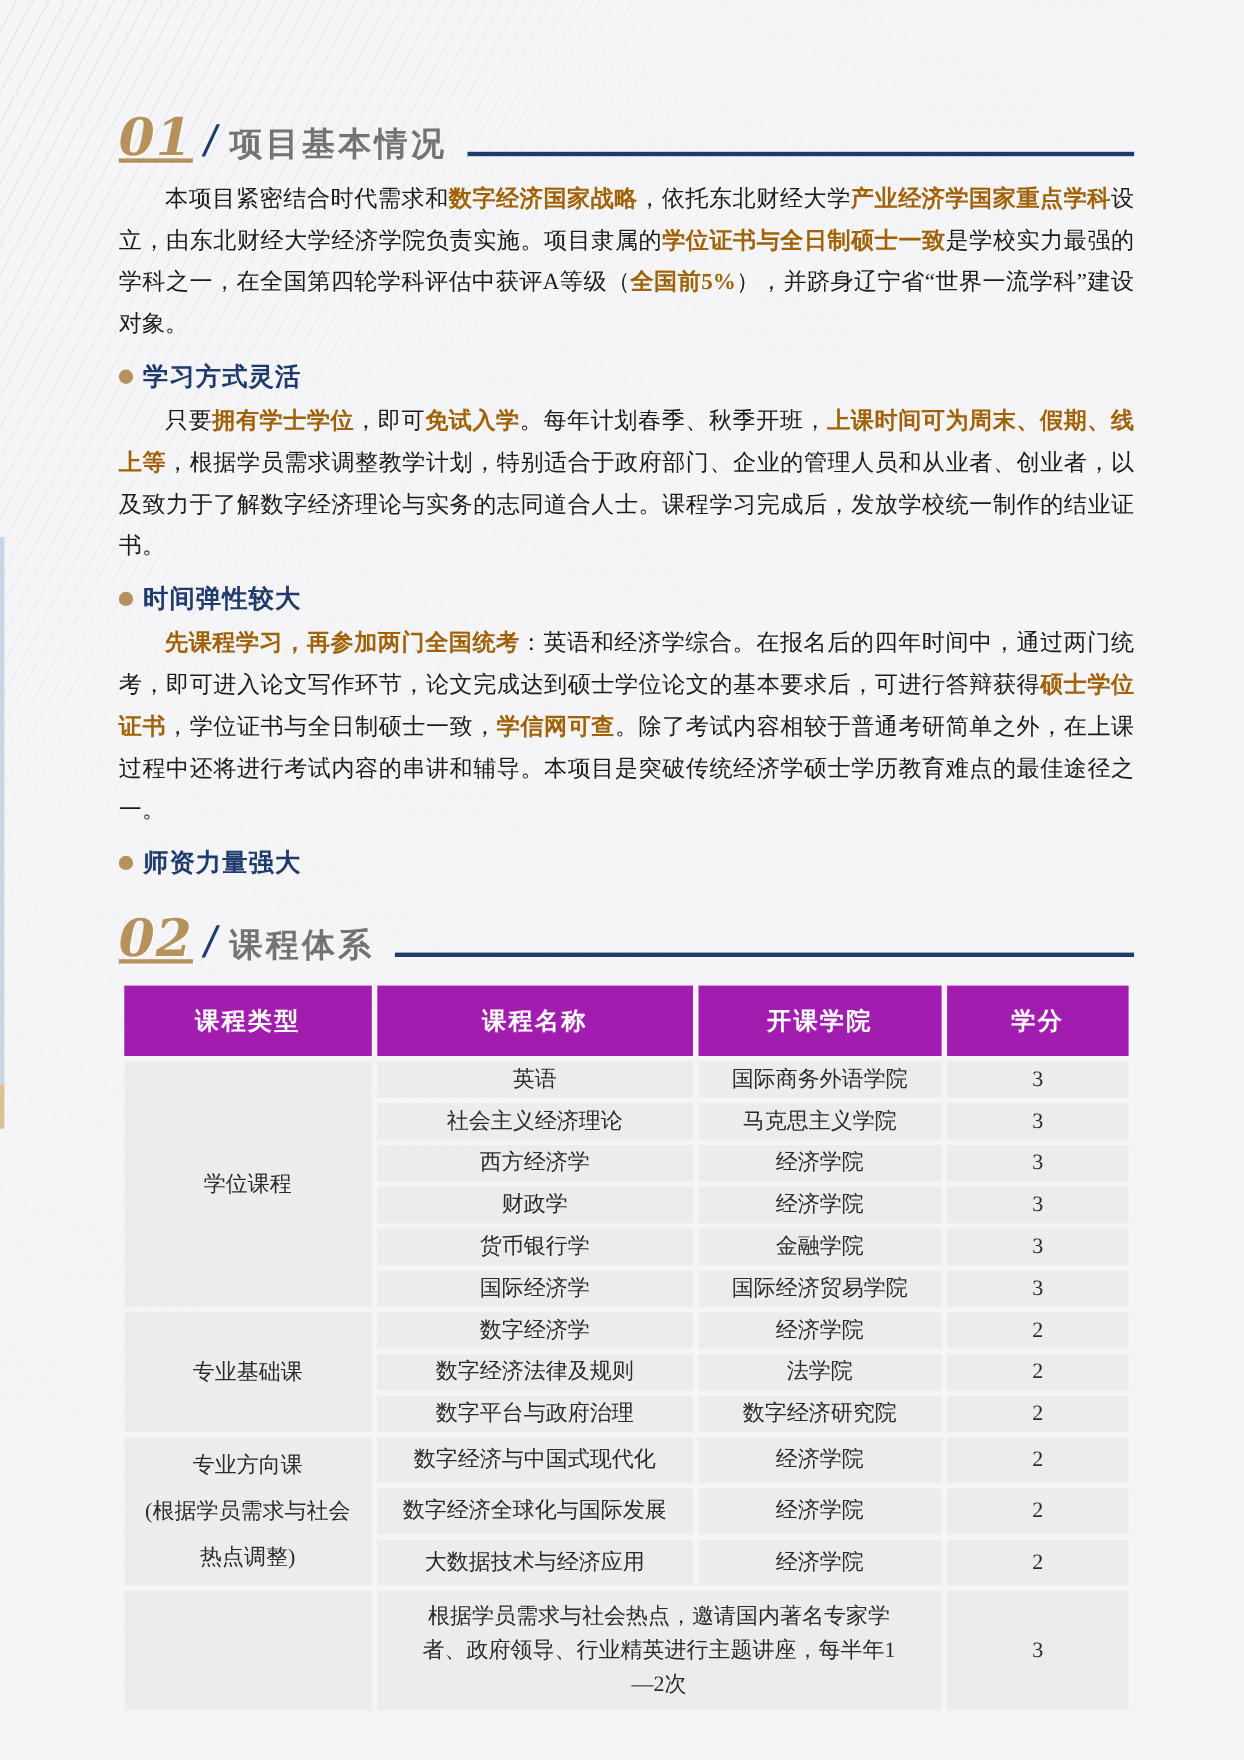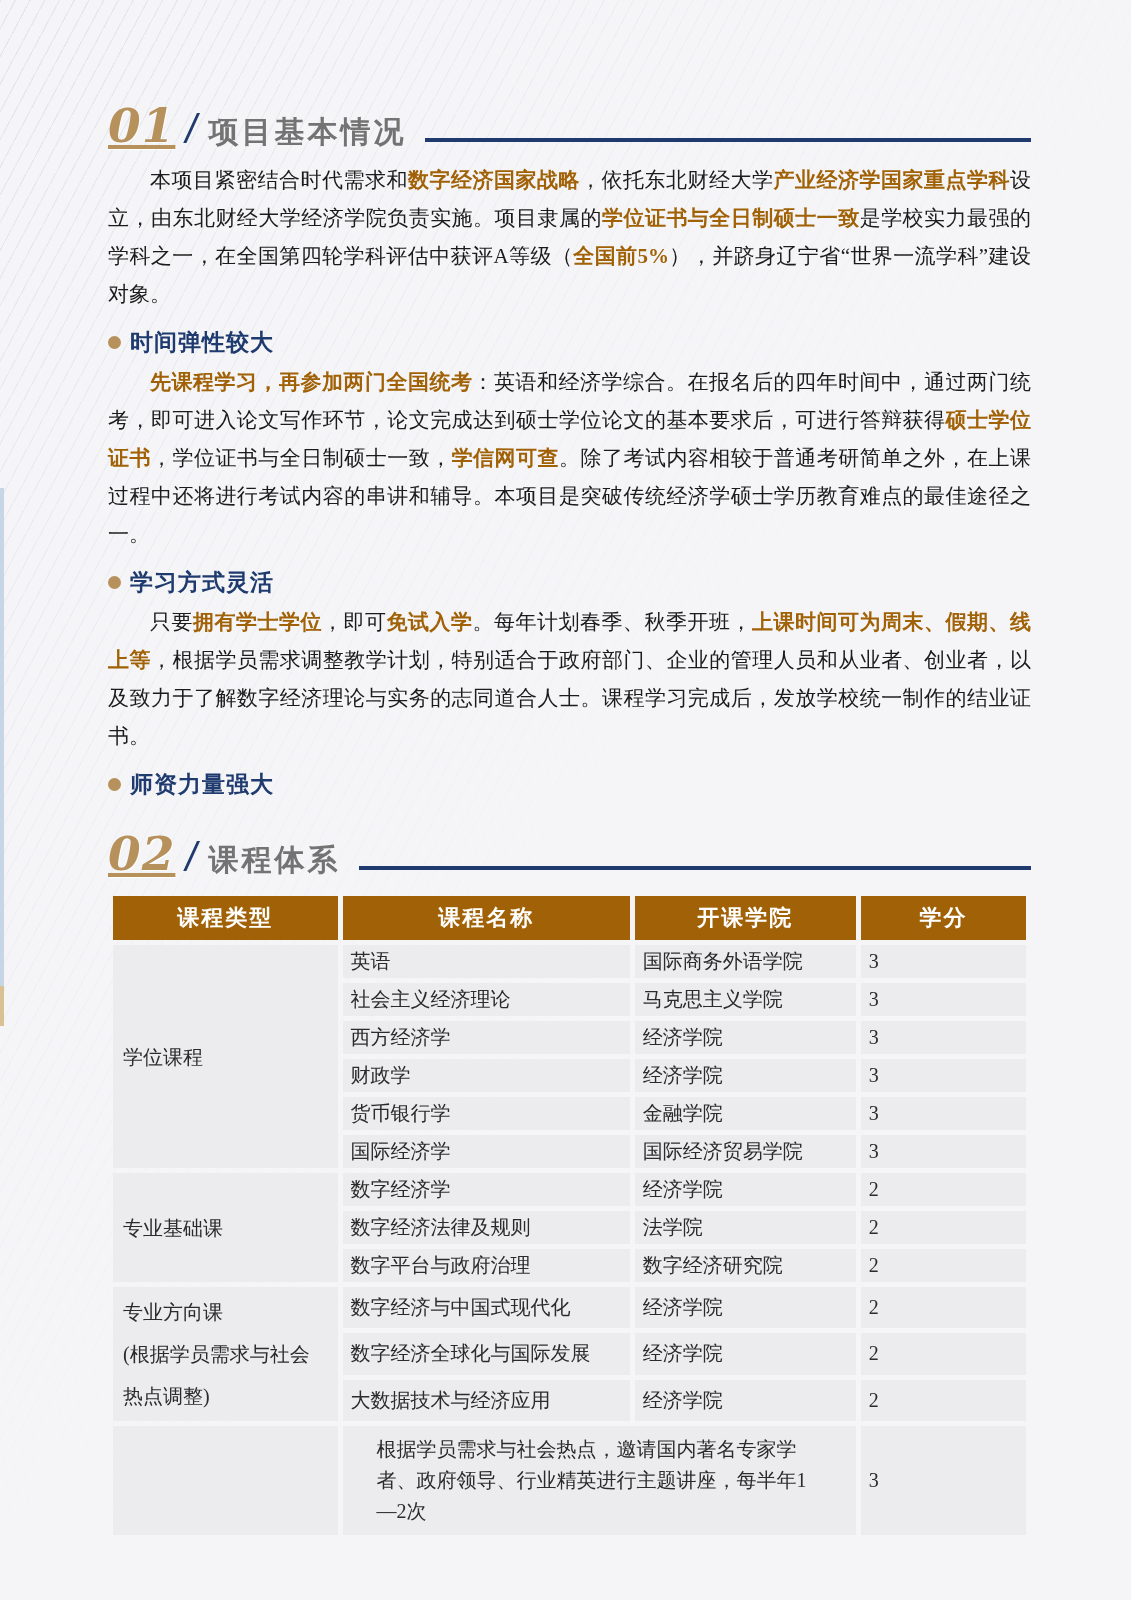--- a/index.html
+++ b/index.html
@@ -75,27 +75,27 @@
   
   .sec2 { margin-top: 30px; }
 
   
   table.course-table {
     width: 100%; table-layout: fixed;
     border-collapse: separate; border-spacing: 5px;
     margin-top: 14px;
   }
   .course-table th {
-    background: #a16207; color: #ffffff;
+    background: #a21caf; color: #ffffff;
     font-family: "Liberation Sans", "DejaVu Sans", sans-serif;
     font-weight: bold; font-size: 22px; letter-spacing: 2px;
-    height: 32px; padding: 6px 4px;
+    height: 32px; padding: 16px 4px;
   }
   .course-table td {
-    background: #ececee; vertical-align: middle;
+    background: #ececee; text-align: center; vertical-align: middle;
     font-size: 20px; color: #2b2b2b;
     height: 31px; padding: 1px 8px;
     line-height: 1.45;
   }
   .course-table td.type-cell { line-height: 2.1; padding: 4px 10px; }
   .course-table td.desc-cell { line-height: 1.55; padding: 8px 34px; }
 </style>
 </head>
 <body>
 
@@ -114,31 +114,31 @@
       <span class="sec-rule"></span>
     </header>
     <div id="bullets">
   <div class="bullet">
     <p class="para"><span>本项目紧密结合时代需求和</span><span class="b">数字经济国家战略</span><span>，依托东北财经大学</span><span class="b">产业经济学国家重点学科</span><span>设立，由东北财经大学经济学院负责实施。项目隶属的</span><span class="b">学位证书与全日制硕士一致</span><span>是学校实力最强的学科之一，在全国第四轮学科评估中获评A等级（</span><span class="b">全国前5%</span><span>），并跻身辽宁省“世界一流学科”建设对象。</span></p>
   </div>
 
   <div class="bullet">
     <div class="bullet-head">
       <span class="dot"></span>
+      <span class="bullet-heading">学习方式灵活</span>
+    </div>
+    <p class="para"><span>只要</span><span class="b">拥有学士学位</span><span>，即可</span><span class="b">免试入学</span><span>。每年计划春季、秋季开班，</span><span class="b">上课时间可为周末、假期、线上等</span><span>，根据学员需求调整教学计划，特别适合于政府部门、企业的管理人员和从业者、创业者，以及致力于了解数字经济理论与实务的志同道合人士。课程学习完成后，发放学校统一制作的结业证书。</span></p>
+  </div>
+
+  <div class="bullet">
+    <div class="bullet-head">
+      <span class="dot"></span>
       <span class="bullet-heading">时间弹性较大</span>
     </div>
     <p class="para"><span class="b">先课程学习，再参加两门全国统考</span><span>：英语和经济学综合。在报名后的四年时间中，通过两门统考，即可进入论文写作环节，论文完成达到硕士学位论文的基本要求后，可进行答辩获得</span><span class="b">硕士学位证书</span><span>，学位证书与全日制硕士一致，</span><span class="b">学信网可查</span><span>。除了考试内容相较于普通考研简单之外，在上课过程中还将进行考试内容的串讲和辅导。本项目是突破传统经济学硕士学历教育难点的最佳途径之一。</span></p>
-  </div>
-
-  <div class="bullet">
-    <div class="bullet-head">
-      <span class="dot"></span>
-      <span class="bullet-heading">学习方式灵活</span>
-    </div>
-    <p class="para"><span>只要</span><span class="b">拥有学士学位</span><span>，即可</span><span class="b">免试入学</span><span>。每年计划春季、秋季开班，</span><span class="b">上课时间可为周末、假期、线上等</span><span>，根据学员需求调整教学计划，特别适合于政府部门、企业的管理人员和从业者、创业者，以及致力于了解数字经济理论与实务的志同道合人士。课程学习完成后，发放学校统一制作的结业证书。</span></p>
   </div>
 
   <div class="bullet">
     <div class="bullet-head">
       <span class="dot"></span>
       <span class="bullet-heading">师资力量强大</span>
     </div>
   </div>
 </div>
   </section>

